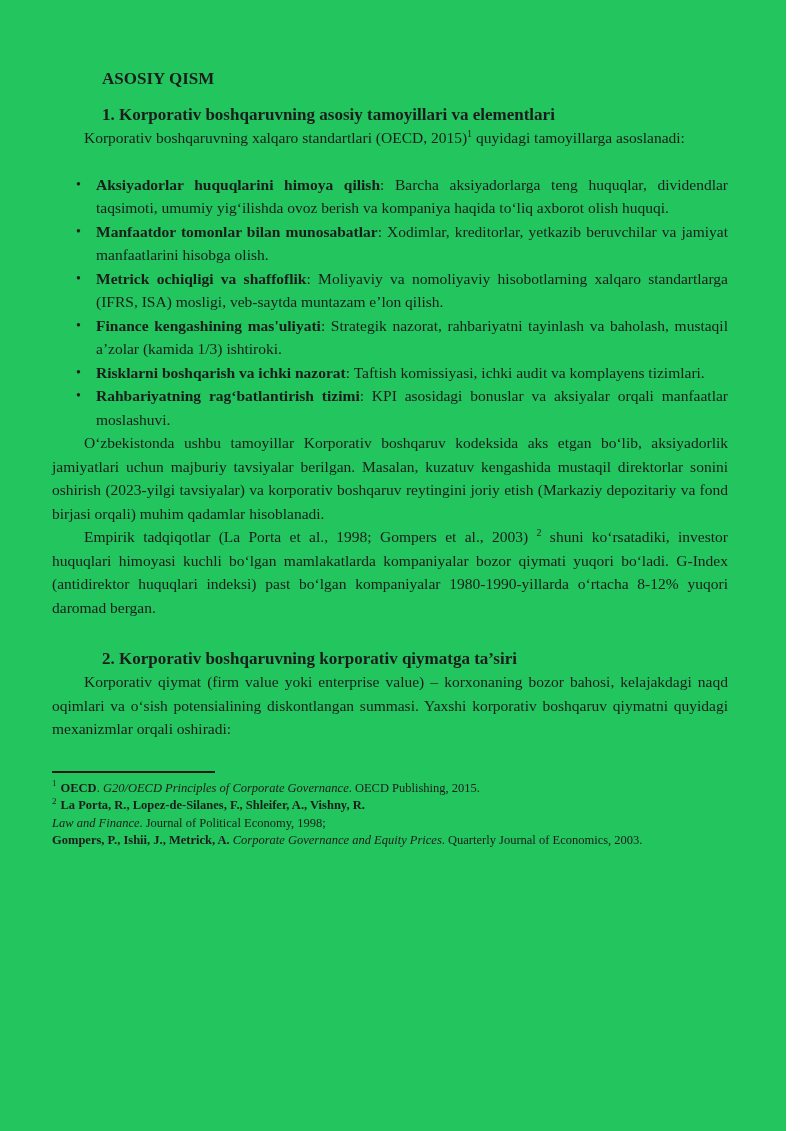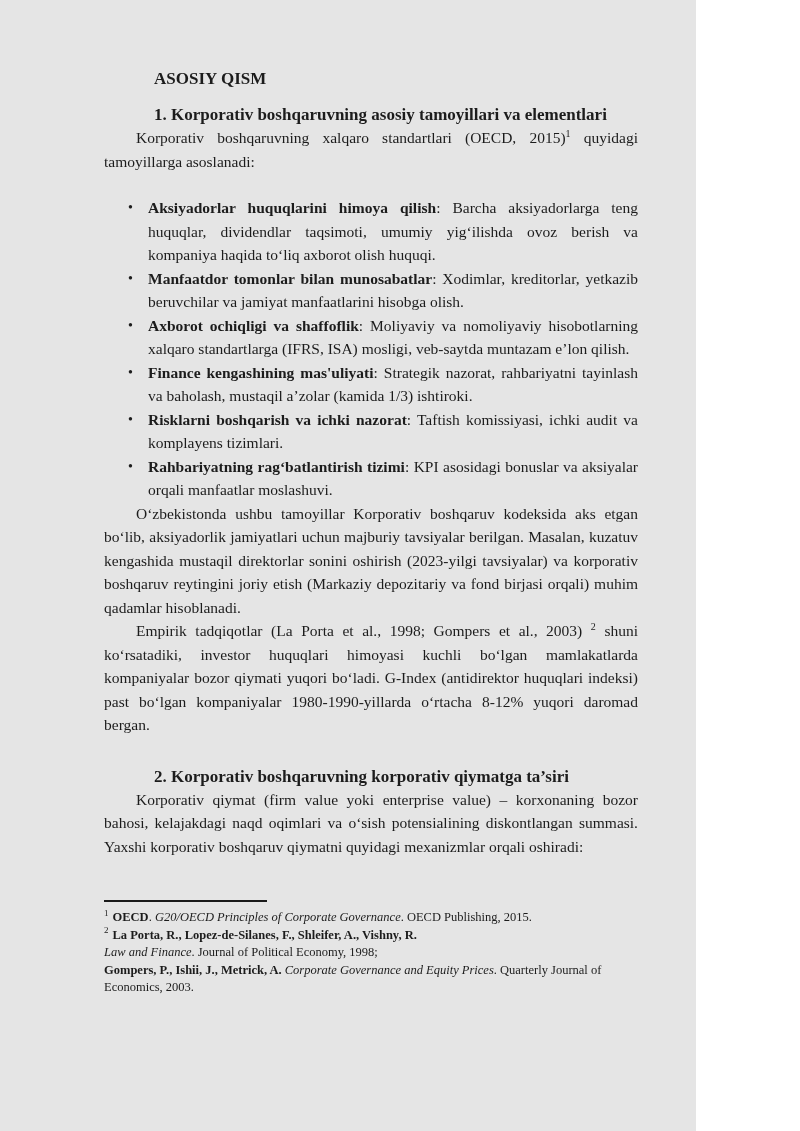--- a/index.html
+++ b/index.html
@@ -11,24 +11,24 @@
     width: 800px;
     height: 1131px;
     overflow: hidden;
     font-family: "Liberation Serif", serif;
     color: #1c1c1c;
     font-size: 15.5px;
     line-height: 23.5px;
   }
   .page {
     box-sizing: border-box;
-    width: 696px;
+    width: 786px;
     height: 1131px;
-    padding: 68px 58px 0 104px;
-    background: #e5e5e5;
+    padding: 68px 58px 0 52px;
+    background: #22c55e;
   }
   .doc-heading {
     font-size: 17px;
     font-weight: bold;
     line-height: 22px;
     margin: 0;
     padding-left: 50px;
     text-align: left;
   }
   .heading-2 { margin-top: 14px; }
@@ -58,21 +58,21 @@
     top: 0;
     font-size: 14px;
   }
   b.term { font-weight: bold; }
   sup.fnref {
     font-size: 10px;
     line-height: 0;
     vertical-align: super;
   }
   .footnotes {
-    margin-top: 42px;
+    margin-top: 30px;
     font-size: 12.5px;
     line-height: 17.5px;
     text-align: left;
   }
   .fn-rule {
     width: 163px;
     height: 0;
     border-top: 2px solid #1a1a1a;
     margin: 0 0 7px 0;
   }
@@ -93,21 +93,21 @@
 
   <h1 class="doc-heading">ASOSIY QISM</h1>
 
   <h2 class="doc-heading heading-2">1. Korporativ boshqaruvning asosiy tamoyillari va elementlari</h2>
 
   <p class="body-para para-intro"><span>Korporativ boshqaruvning xalqaro standartlari (OECD, 2015)</span><sup class="fnref">1</sup><span> quyidagi tamoyillarga asoslanadi:</span></p>
 
   <ul class="bullet-list">
     <li><span class="bullet-dot">•</span><b class="term">Aksiyadorlar huquqlarini himoya qilish</b><span>: Barcha aksiyadorlarga teng huquqlar, dividendlar taqsimoti, umumiy yig‘ilishda ovoz berish va kompaniya haqida to‘liq axborot olish huquqi.</span></li>
     <li><span class="bullet-dot">•</span><b class="term">Manfaatdor tomonlar bilan munosabatlar</b><span>: Xodimlar, kreditorlar, yetkazib beruvchilar va jamiyat manfaatlarini hisobga olish.</span></li>
-    <li><span class="bullet-dot">•</span><b class="term">Axborot ochiqligi va shaffoflik</b><span>: Moliyaviy va nomoliyaviy hisobotlarning xalqaro standartlarga (IFRS, ISA) mosligi, veb-saytda muntazam e’lon qilish.</span></li>
+    <li><span class="bullet-dot">•</span><b class="term">Metrick ochiqligi va shaffoflik</b><span>: Moliyaviy va nomoliyaviy hisobotlarning xalqaro standartlarga (IFRS, ISA) mosligi, veb-saytda muntazam e’lon qilish.</span></li>
     <li><span class="bullet-dot">•</span><b class="term">Finance kengashining mas'uliyati</b><span>: Strategik nazorat, rahbariyatni tayinlash va baholash, mustaqil a’zolar (kamida 1/3) ishtiroki.</span></li>
     <li><span class="bullet-dot">•</span><b class="term">Risklarni boshqarish va ichki nazorat</b><span>: Taftish komissiyasi, ichki audit va komplayens tizimlari.</span></li>
     <li><span class="bullet-dot">•</span><b class="term">Rahbariyatning rag‘batlantirish tizimi</b><span>: KPI asosidagi bonuslar va aksiyalar orqali manfaatlar moslashuvi.</span></li>
   </ul>
 
   <p class="body-para para-uzbekistan">O‘zbekistonda ushbu tamoyillar Korporativ boshqaruv kodeksida aks etgan bo‘lib, aksiyadorlik jamiyatlari uchun majburiy tavsiyalar berilgan. Masalan, kuzatuv kengashida mustaqil direktorlar sonini oshirish (2023-yilgi tavsiyalar) va korporativ boshqaruv reytingini joriy etish (Markaziy depozitariy va fond birjasi orqali) muhim qadamlar hisoblanadi.</p>
 
   <p class="body-para para-empirical"><span>Empirik tadqiqotlar (La Porta et al., 1998; Gompers et al., 2003) </span><sup class="fnref">2</sup><span> shuni ko‘rsatadiki, investor huquqlari himoyasi kuchli bo‘lgan mamlakatlarda kompaniyalar bozor qiymati yuqori bo‘ladi. G-Index (antidirektor huquqlari indeksi) past bo‘lgan kompaniyalar 1980-1990-yillarda o‘rtacha 8-12% yuqori daromad bergan.</span></p>
 
   <h2 class="doc-heading heading-3">2. Korporativ boshqaruvning korporativ qiymatga ta’siri</h2>

